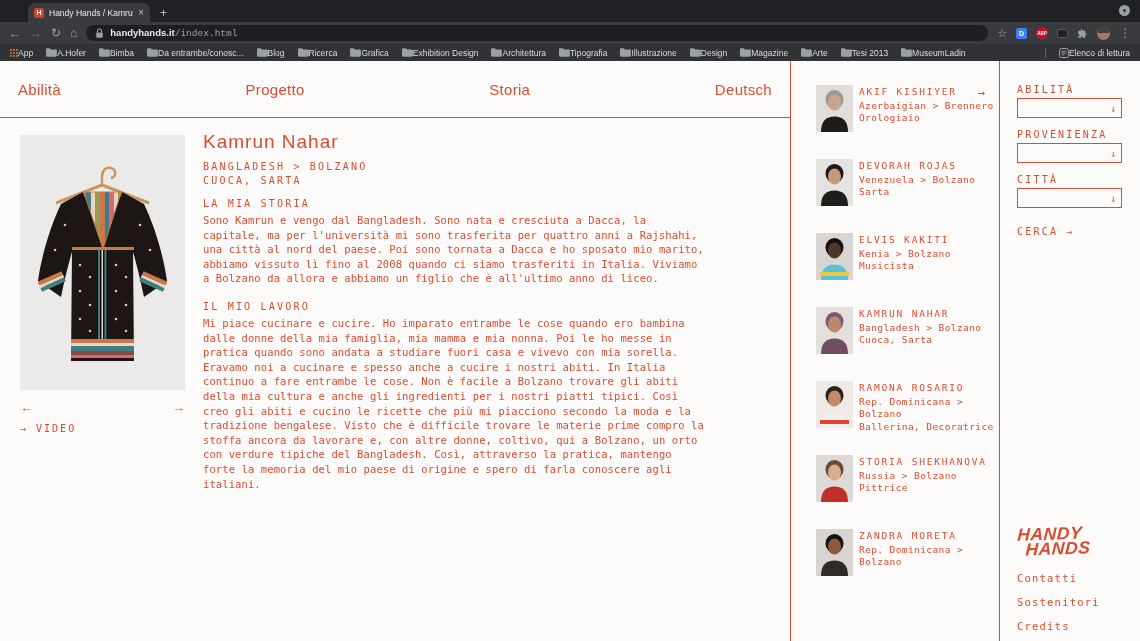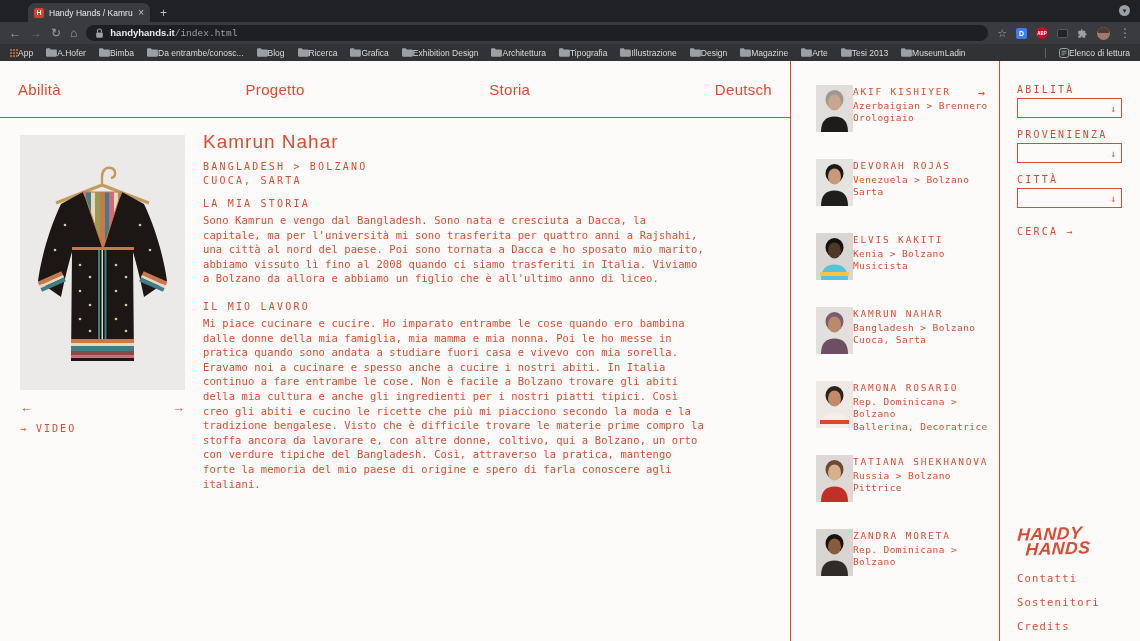--- a/index.html
+++ b/index.html
@@ -51,21 +51,21 @@
   .video-link { margin-top:8px; font-size:10px; letter-spacing:2px; font-family:"DejaVu Sans Mono",monospace; }
 
   .text { width:515px; }
   .pname { font-size:19px; letter-spacing:1px; }
   .meta { margin-top:7px; font-size:10px; letter-spacing:2.2px; line-height:13.5px; }
   .sect { margin-top:11px; }
   .sect-title { font-size:10px; letter-spacing:2.2px; margin-bottom:4px; }
   .sect-body { font-size:10.5px; line-height:14.6px; letter-spacing:0.1px; width:505px; }
 
   .people { width:210px; flex:none; border-left:1px solid #da4c31; border-right:1px solid #da4c31; padding:24px 0 0 25px; overflow:hidden; }
-  .person { position:relative; display:flex; height:47px; margin-bottom:27px; }
+  .person { position:relative; display:flex; gap:6px; height:47px; margin-bottom:27px; }
   .avatar-svg { width:37px; height:47px; flex:none; display:block; }
   .pinfo { font-size:9.5px; line-height:12.5px; padding-top:1px; }
   .pname-s { letter-spacing:1.8px; margin-bottom:1px; }
   .proute, .proles { letter-spacing:0.4px; }
   .parrow { position:absolute; right:14px; top:1px; font-size:12px; display:none; }
 
   .filters { width:140px; flex:none; padding:24px 18px 9px 17px; display:flex; flex-direction:column; font-family:"DejaVu Sans Mono",monospace; }
   .f-label { font-size:10px; letter-spacing:2.2px; line-height:10px; }
   .f-select { margin-top:3px; margin-bottom:12px; width:105px; height:20px; border:1.5px solid #da4c31; display:flex; align-items:center; justify-content:flex-end; padding:0 5px; font-size:10px; }
   .cerca { margin-top:6px; font-size:10px; letter-spacing:2.2px; }
@@ -453,21 +453,21 @@
 
   <div class="person">
     <svg class="avatar-svg" viewBox="0 0 37 47">
       <rect class="a-bg" width="37" height="47" fill="#dcd9d6"></rect>
       <path class="a-top" d="M5 47 C5 36 10 31.5 18.5 31.5 C27 31.5 32 36 32 47 Z" fill="#c03028"></path>
       <rect class="a-accent" x="4" y="39" width="29" height="4" fill="none"></rect>
       <ellipse class="a-hair" cx="18.5" cy="14.5" rx="9" ry="9.5" fill="#6b4a33"></ellipse>
       <ellipse class="a-skin" cx="18.5" cy="17.5" rx="6.5" ry="8" fill="#d9ae8e"></ellipse>
     </svg>
     <div class="pinfo">
-      <div class="pname-s">TATIANA SHEKHANOVA</div>
+      <div class="pname-s">STORIA SHEKHANOVA</div>
       <div class="proute">Russia &gt; Bolzano</div>
       <div class="proles">Pittrice</div>
     </div>
 
   </div>
 
   <div class="person">
     <svg class="avatar-svg" viewBox="0 0 37 47">
       <rect class="a-bg" width="37" height="47" fill="#d8d4d0"></rect>
       <path class="a-top" d="M5 47 C5 36 10 31.5 18.5 31.5 C27 31.5 32 36 32 47 Z" fill="#2e2b28"></path>

